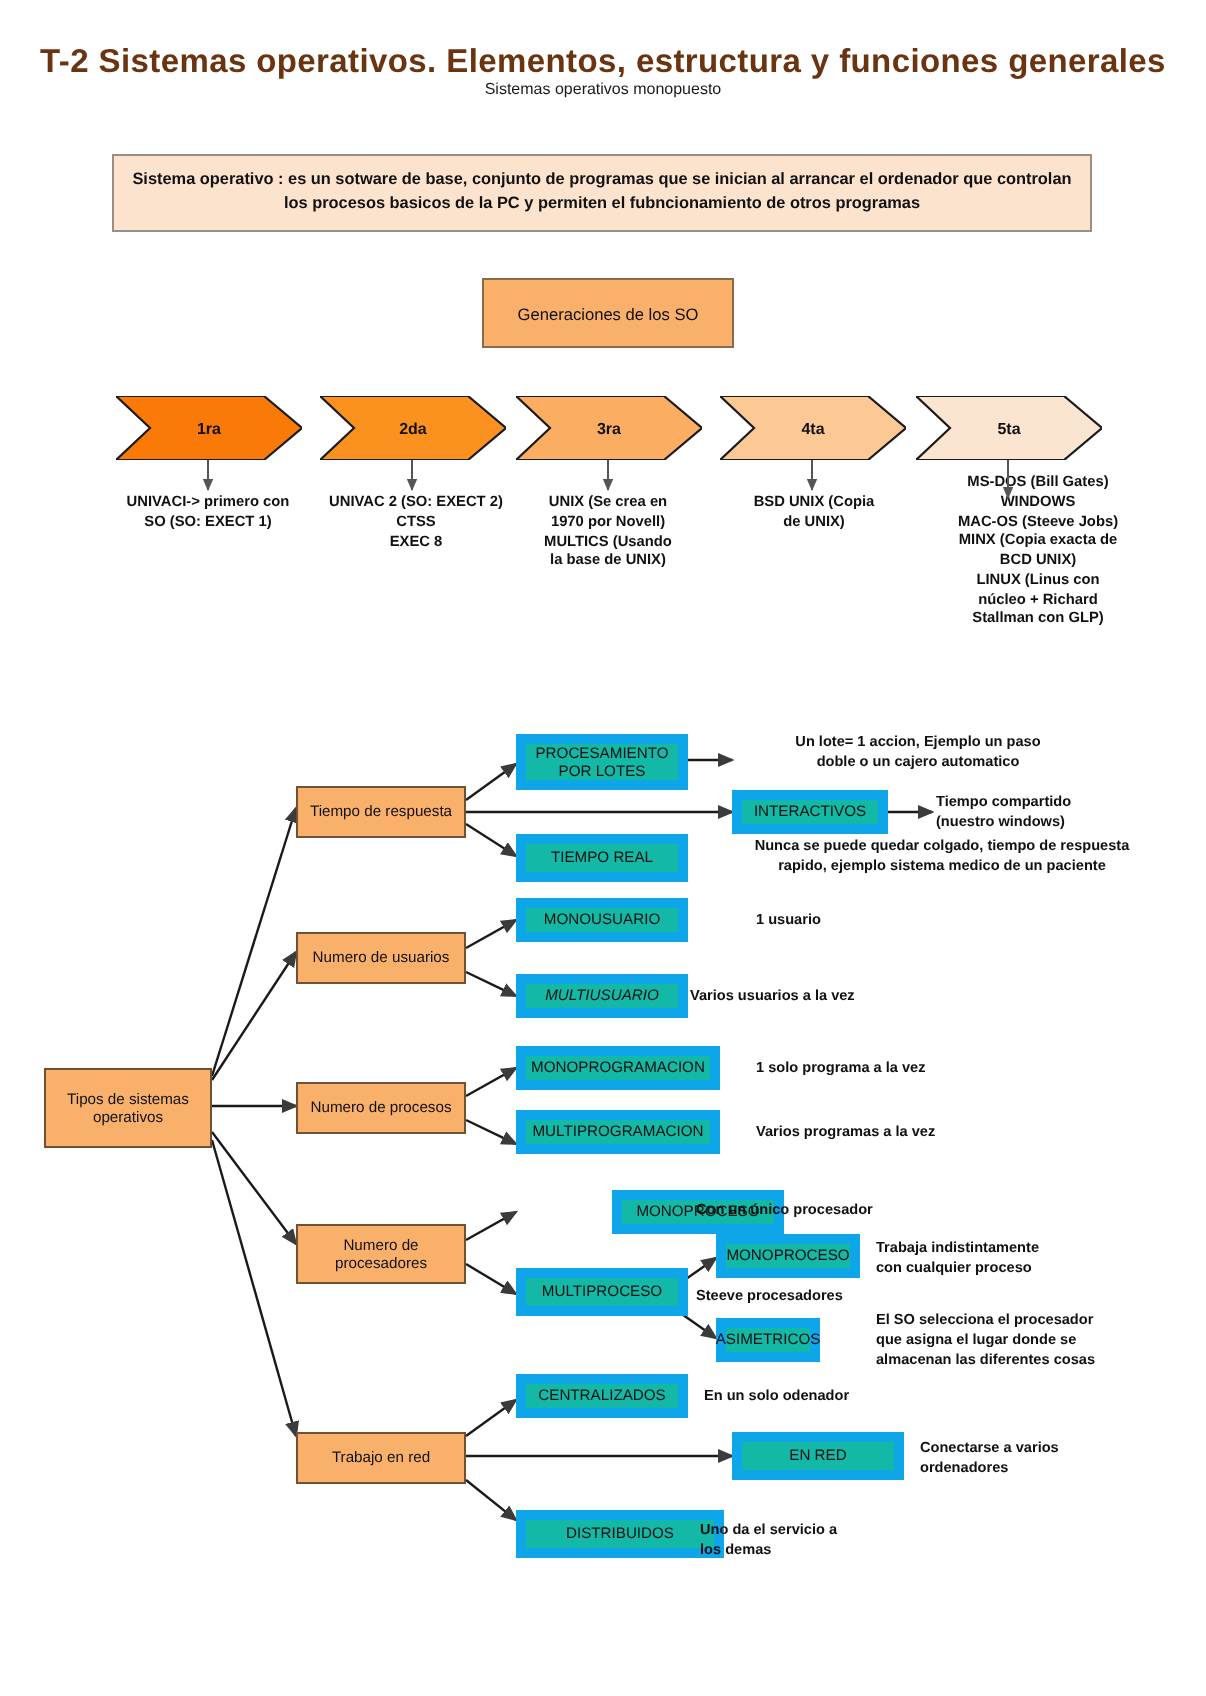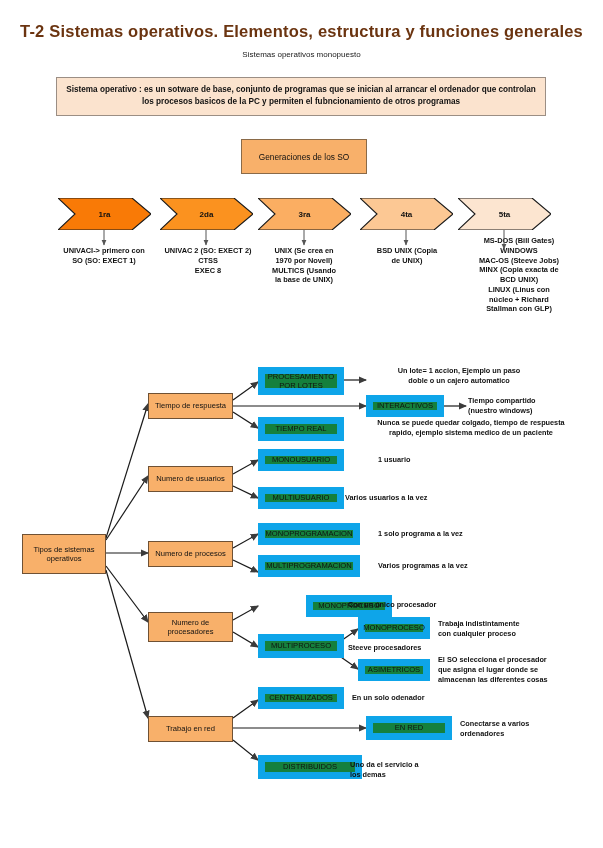--- a/index.html
+++ b/index.html
@@ -26,21 +26,21 @@
     width: 603px;
     text-align: center;
     font-size: 16.5px;
     font-weight: bold;
     color: #6b3410;
     letter-spacing: 0.2px;
     white-space: nowrap;
   }
   .doc-subtitle {
     position: absolute;
-    left: 0; top: 50px;
+    left: 0; top: 40px;
     width: 603px;
     text-align: center;
     font-size: 8px;
     color: #1a1a1a;
   }
   .definition-box {
     position: absolute;
     left: 56px; top: 77px;
     width: 490px;
     padding: 6px 4px 7px 4px;
@@ -97,22 +97,22 @@
   
   .node {
     position: absolute;
     box-sizing: border-box;
     display: flex;
     align-items: center;
     justify-content: center;
     text-align: center;
     font-size: 7.6px;
     color: #111111;
-    background: #15803d;
-    border: 7px solid #0ea5e9;
+    background: #14b8a6;
+    border: 5px solid #0ea5e9;
     line-height: 1.25;
     padding: 1px 2px;
   }
   .node.orange {
     background: #f8b06a;
     border: 1px solid #6f5134;
   }
   .annot {
     position: absolute;
     font-size: 7.3px;
@@ -253,29 +253,29 @@
   <div class="node orange" style="left:148px; top:612px; width:85px; height:30px; white-space:pre-line;">Numero de
 procesadores</div>
   <div class="node orange" style="left:148px; top:716px; width:85px; height:26px;">Trabajo en red</div>
 
   <div class="node" style="left:258px; top:367px; width:86px; height:28px; white-space:pre-line;">PROCESAMIENTO
 POR LOTES</div>
   <div class="node" style="left:258px; top:417px; width:86px; height:24px;">TIEMPO REAL</div>
   <div class="node" style="left:366px; top:395px; width:78px; height:22px;">INTERACTIVOS</div>
 
   <div class="node" style="left:258px; top:449px; width:86px; height:22px;">MONOUSUARIO</div>
-  <div class="node" style="left:258px; top:487px; width:86px; height:22px;">MULTIUSUARIO</div>
+  <div class="node" style="left:258px; top:487px; width:86px; height:22px;font-style:italic;">MULTIUSUARIO</div>
 
   <div class="node" style="left:258px; top:523px; width:102px; height:22px;">MONOPROGRAMACION</div>
   <div class="node" style="left:258px; top:555px; width:102px; height:22px;">MULTIPROGRAMACION</div>
 
   <div class="node" style="left:258px; top:595px; width:86px; height:22px;margin-left:48px;">MONOPROCESO</div>
   <div class="node" style="left:258px; top:634px; width:86px; height:24px;">MULTIPROCESO</div>
   <div class="node" style="left:358px; top:617px; width:72px; height:22px;">MONOPROCESO</div>
-  <div class="node" style="left:358px; top:659px; width:72px; height:22px;">ASIMETRICOS</div>
+  <div class="node" style="left:358px; top:659px; width:52px; height:22px;">ASIMETRICOS</div>
 
   <div class="node" style="left:258px; top:687px; width:86px; height:22px;">CENTRALIZADOS</div>
   <div class="node" style="left:366px; top:716px; width:86px; height:24px;">EN RED</div>
   <div class="node" style="left:258px; top:755px; width:104px; height:24px;">DISTRIBUIDOS</div>
 
   <div class="annot center" style="left:366px; top:366px; width:186px; white-space:pre-line;">Un lote= 1 accion,  Ejemplo un paso
 doble o un cajero automatico</div>
   <div class="annot left" style="left:468px; top:396px; width:120px; white-space:pre-line;">Tiempo compartido
 (nuestro windows)</div>
   <div class="annot center" style="left:345px; top:418px; width:252px; white-space:pre-line;">Nunca se puede quedar colgado, tiempo de respuesta

